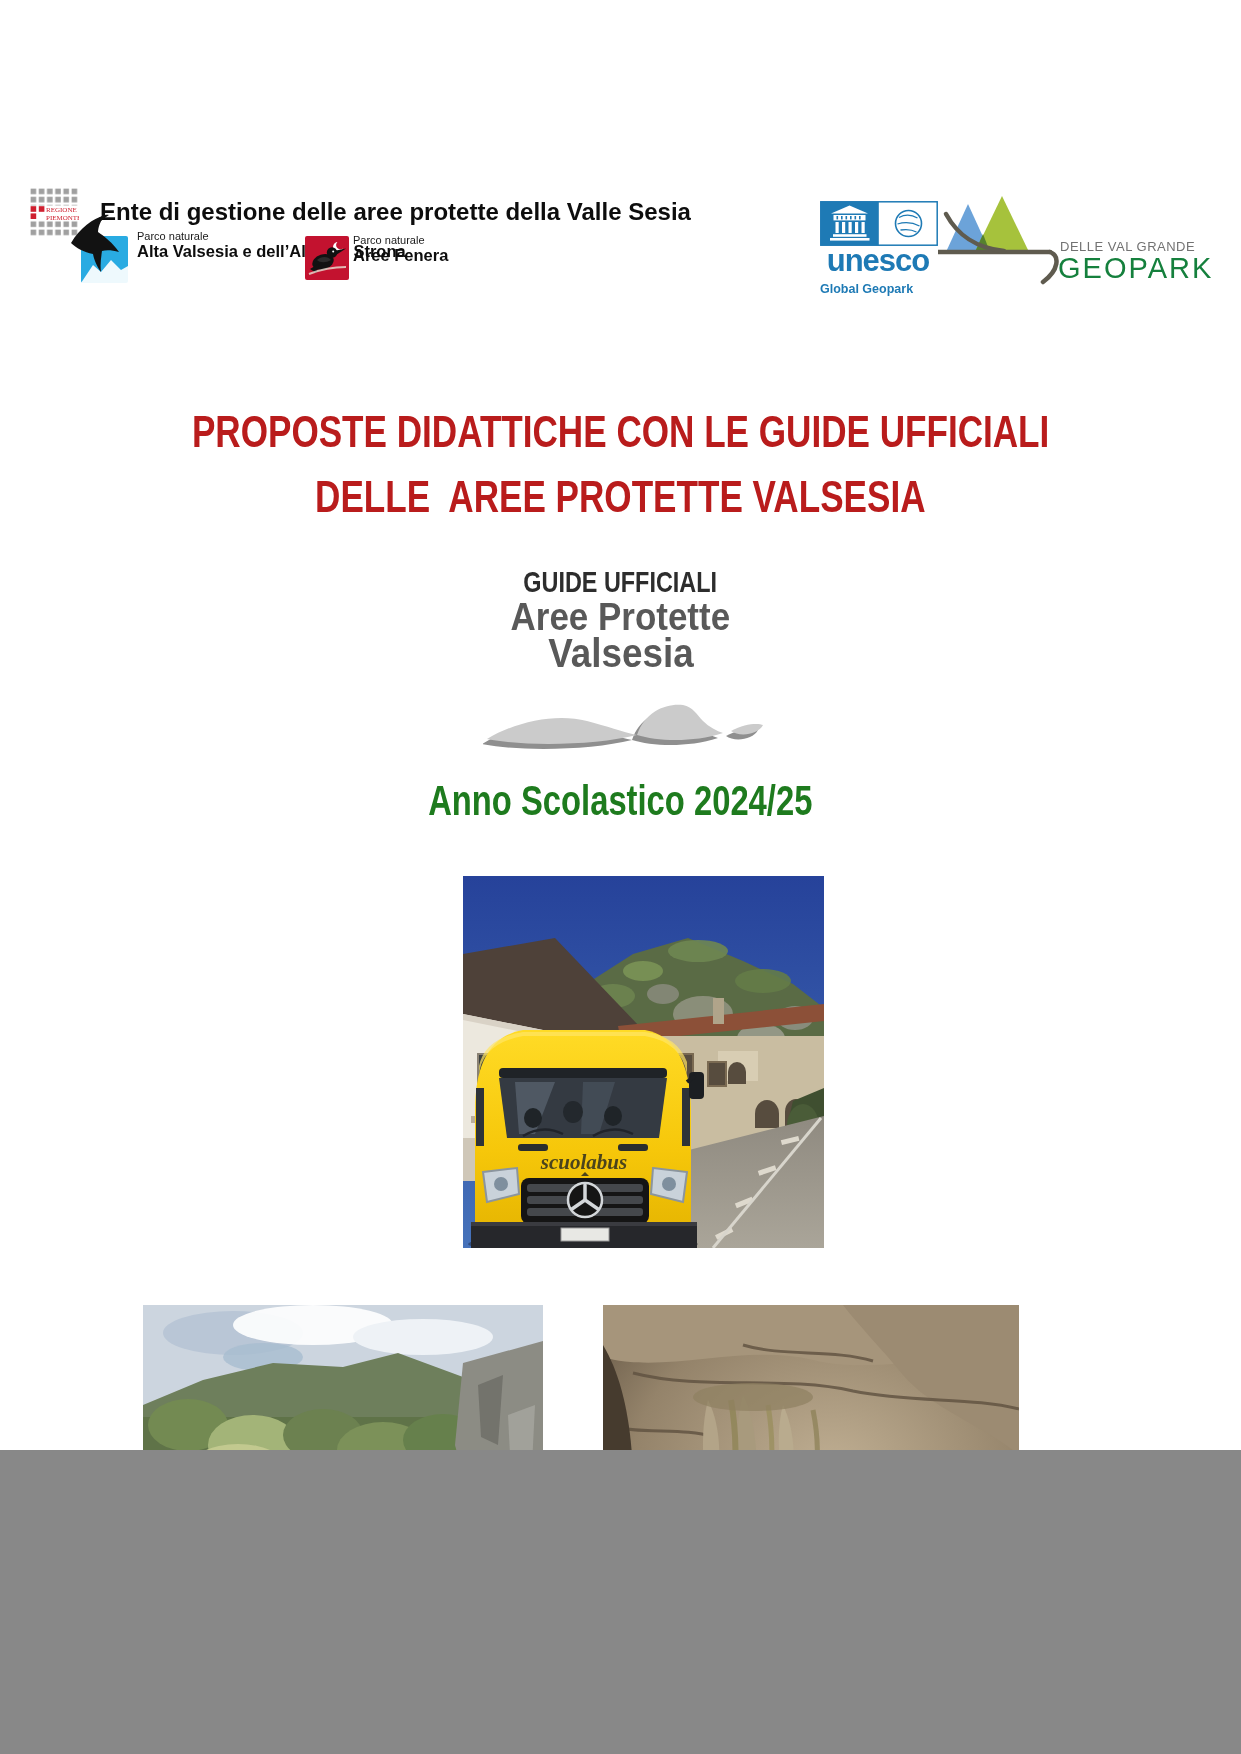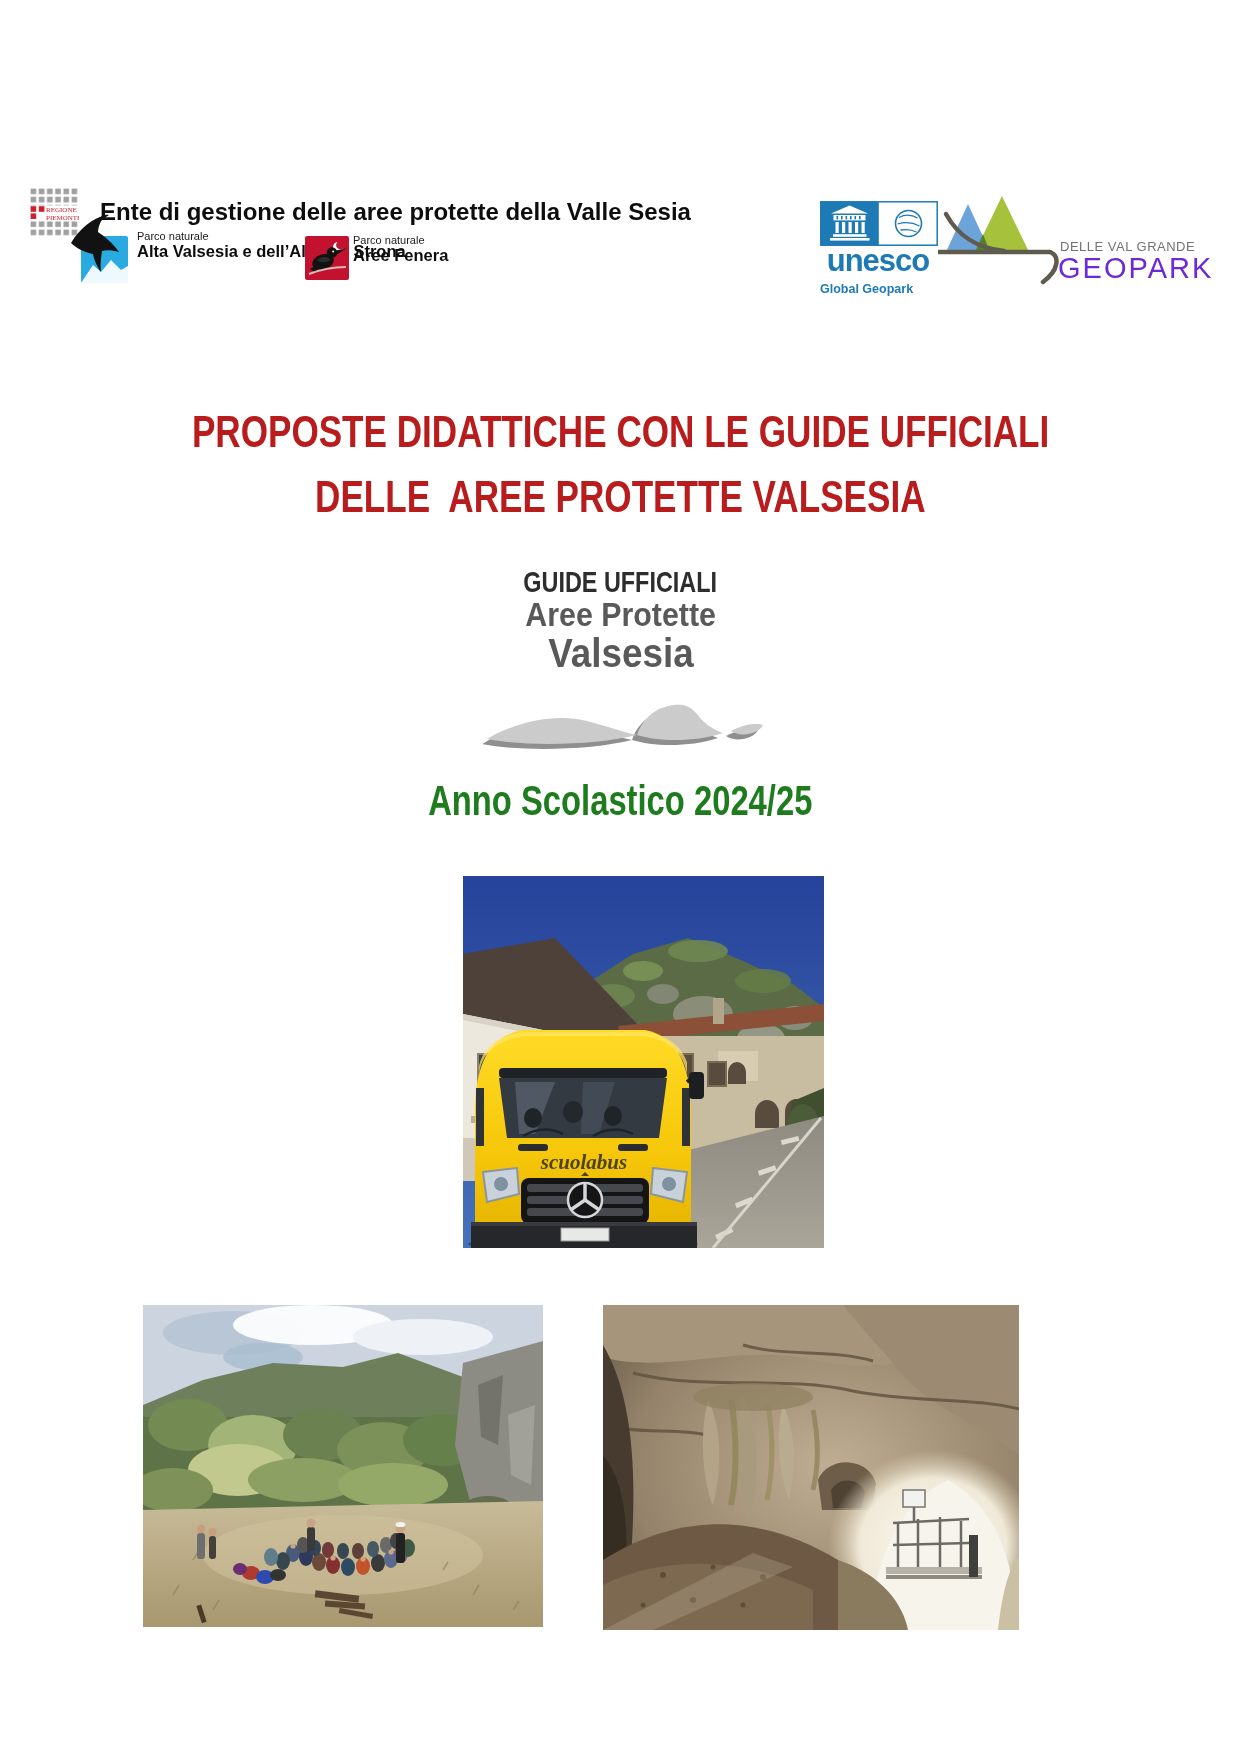--- a/index.html
+++ b/index.html
@@ -1,44 +1,44 @@
 <!DOCTYPE html>
 <html><head>
 <meta charset="utf-8">
 <style>
   html,body{margin:0;padding:0;background:#888;}
   .page{
-    position:relative;width:1241px;height:1754px;background:#ffffff;
+    position:relative;width:1241px;height:1450px;background:#ffffff;
     margin:0 auto;overflow:hidden;
     font-family:"Liberation Sans",sans-serif;color:#111;
   }
   .abs{position:absolute;}
   .centered{left:0;right:0;text-align:center;white-space:pre;}
   .condensed{display:inline-block;transform:scaleX(0.78);transform-origin:50% 50%;}
   .condensed92{display:inline-block;transform:scaleX(0.92);transform-origin:50% 50%;}
 
   
   .org-title{left:100px;top:198px;font-size:24px;font-weight:bold;color:#0d0d0d;white-space:nowrap;}
   .park-text-1{left:137px;top:231px;line-height:1.05;}
   .park-text-2{left:353px;top:235px;line-height:1.05;}
   .park-small{font-size:11px;color:#1a1a1a;}
   .park-bold{font-size:16.5px;font-weight:bold;color:#0d0d0d;white-space:nowrap;}
   .unesco-word{left:818px;top:243px;width:120px;text-align:center;font-size:31px;font-weight:bold;letter-spacing:-1px;color:#1e7ab5;}
   .unesco-sub{left:820px;top:282px;font-size:12.5px;font-weight:bold;color:#1e7ab5;}
   .geo-line1{left:1060px;top:239px;font-size:13px;letter-spacing:.5px;color:#727272;white-space:nowrap;}
-  .geo-line2{left:1058px;top:252px;font-size:29px;letter-spacing:2px;color:#6d28d9;white-space:nowrap;}
+  .geo-line2{left:1058px;top:252px;font-size:29px;letter-spacing:2px;color:#15803d;white-space:nowrap;}
 
   
   .title-line{font-weight:bold;color:#b91c1c;font-size:45px;line-height:1;text-align:center;}
   .title1{top:409px;}
   .title2{top:474px;}
 
   
   .guide1{top:567px;font-size:30px;font-weight:bold;color:#2d2d2d;line-height:1;}
-  .guide2{top:598px;font-size:33px;font-weight:bold;color:#595959;line-height:1;}
+  .guide2{top:598px;font-size:38px;font-weight:bold;color:#595959;line-height:1;}
   .guide3{top:633px;font-size:40px;font-weight:bold;color:#595959;line-height:1;}
 
   
   .school-year{top:780px;font-weight:bold;color:#1e7b1e;font-size:42px;line-height:1;}
 
   .photo{position:absolute;display:block;text-align:center;}
   svg{display:block;}
 </style>
 </head>
 <body>

